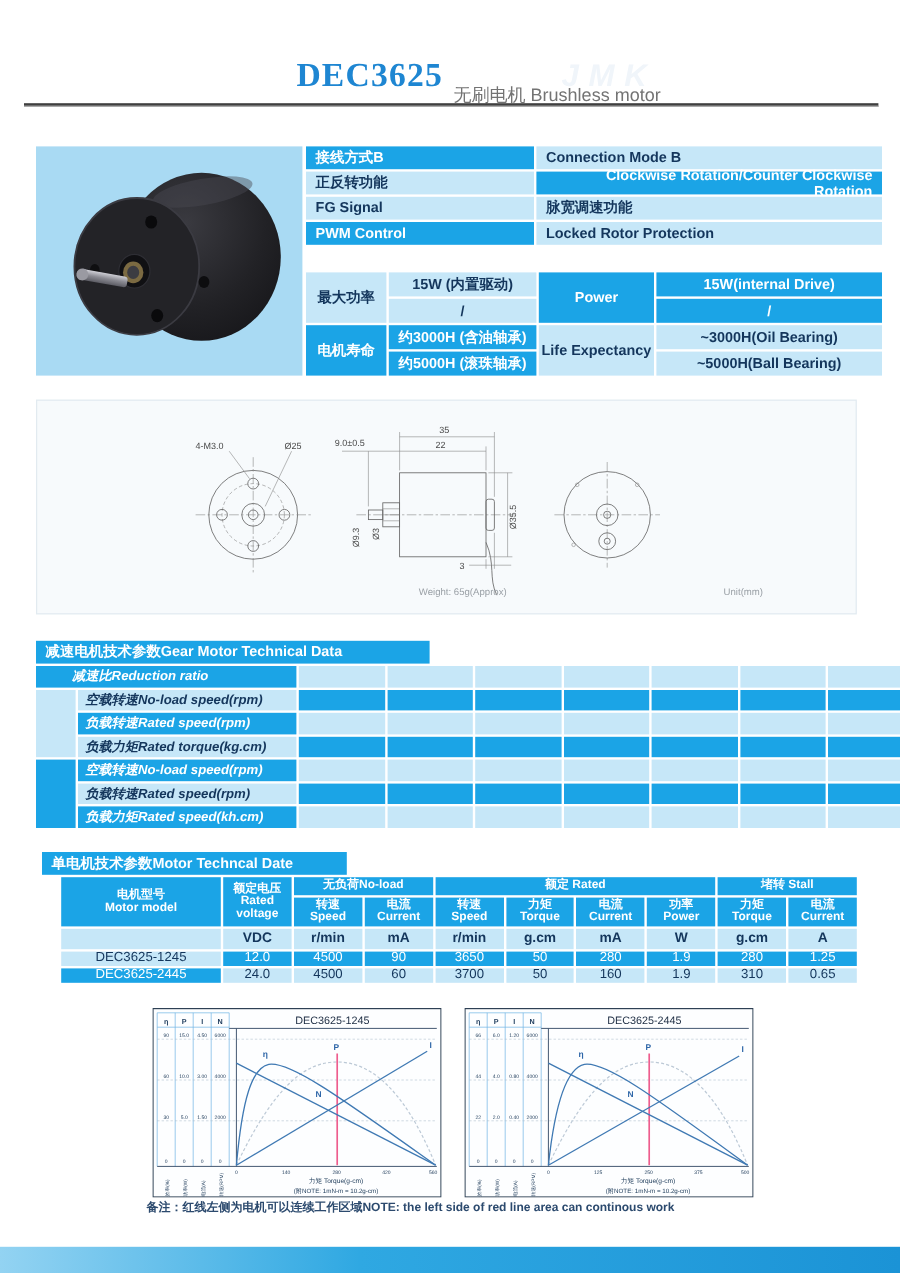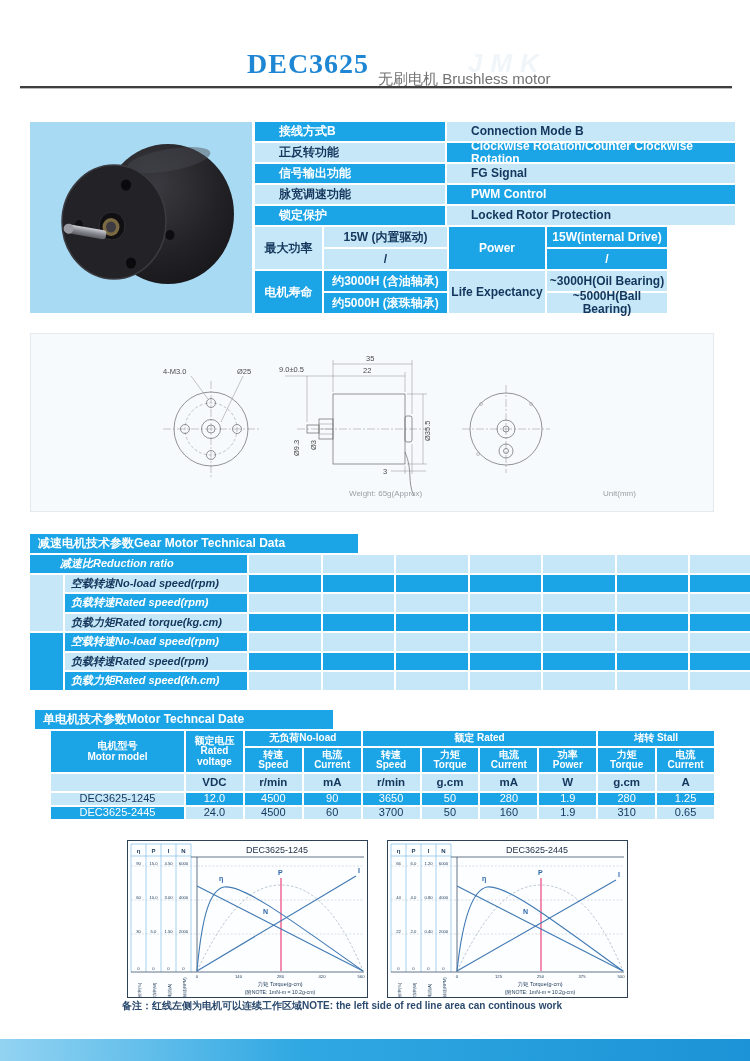--- a/index.html
+++ b/index.html
@@ -18,40 +18,40 @@
   .model-title{position:absolute;left:247px;top:48px;font-family:"Liberation Serif","DejaVu Serif",serif;
                font-weight:bold;font-size:28px;color:#1e86d2;letter-spacing:1px;}
   .subtitle{position:absolute;left:378px;top:70px;font-size:15px;color:#737373;}
   .header-rule{position:absolute;left:20px;top:86px;width:712px;height:3px;background:#3f3f3f;
                border-bottom:1px solid #bcbcbc;}
   
   .photo{position:absolute;left:30px;top:122px;width:222px;height:191px;background:var(--photo);}
   
   .specA{position:absolute;left:255px;top:122px;width:480px;display:grid;
          grid-template-columns:190px 1fr;grid-auto-rows:19px;gap:2px;}
-  .specB{position:absolute;left:255px;top:227px;width:412px;display:grid;
+  .specB{position:absolute;left:255px;top:227px;width:480px;display:grid;
          grid-template-columns:67px 123px 96px 1fr;grid-template-rows:20px 20px 20px 20px;gap:2px;}
-  .cell{display:flex;align-items:center;padding:0 24px;font-size:12px;font-weight:600;line-height:1.05;}
+  .cell{display:flex;align-items:center;padding:0 8px;font-size:12px;font-weight:600;line-height:1.05;text-align:right;}
   .b{background:var(--blue);color:#fff;}
   .l{background:var(--light);color:var(--navy);}
   .ctr{justify-content:center;padding:0 2px;text-align:center;}
   
   .drawing{position:absolute;left:30px;top:333px;width:684px;height:179px;background:#f7fafc;
            border:1px solid #e2eaf0;}
   
   .gear-title{position:absolute;left:30px;top:534px;width:328px;height:19px;background:var(--blue);
               color:#fff;font-size:12px;font-weight:bold;line-height:19px;padding-left:8px;}
   .gear-grid{position:absolute;left:30px;top:555px;width:732px;display:grid;
              grid-template-columns:33px 182px repeat(7,1fr);grid-auto-rows:17.5px;gap:2px;font-style:italic;}
   .glabel{display:flex;align-items:center;padding:0 6px;font-size:11px;font-weight:bold;}
   .gred{grid-column:1/3;padding-left:30px;}
   .gsp1{grid-row:2/5;grid-column:1;}
   .gsp2{grid-row:5/8;grid-column:1;}
   
-  .motor-title{position:absolute;left:35px;top:710px;width:298px;height:19px;background:var(--blue);
+  .motor-title{position:absolute;left:35px;top:710px;width:254px;height:19px;background:var(--blue);
                color:#fff;font-size:12px;font-weight:bold;line-height:19px;padding-left:8px;}
   .motor-grid{position:absolute;left:35px;top:731px;width:679px;display:grid;
               grid-template-columns:133px repeat(9,1fr);grid-template-rows:15px 24px 17px 12px 12px;gap:2px;padding-left:16px;}
   .mc{display:flex;align-items:center;justify-content:center;text-align:center;font-size:11px;line-height:1.05;}
   .hc{font-size:10px;font-weight:bold;white-space:pre-line;}
   .uc{font-size:11.5px;font-weight:bold;}
   .rspan{grid-row:1/3;}
   .g-noload{grid-column:3/5;}
   .g-rated{grid-column:5/9;}
   .g-stall{grid-column:9/11;}
@@ -120,25 +120,23 @@
         <circle cx="38" cy="110.5" r="5" fill="#9a9aa2"></circle>
       </g>
     </svg>
   </div>
 
   <div class="specA">
     <div class="cell b">接线方式B</div>
     <div class="cell l">Connection Mode B</div>
     <div class="cell l">正反转功能</div>
     <div class="cell b">Clockwise Rotation/Counter Clockwise Rotation</div>
-    <div class="cell b">信号输出功能</div>
     <div class="cell l">FG Signal</div>
     <div class="cell l">脉宽调速功能</div>
     <div class="cell b">PWM Control</div>
-    <div class="cell b">锁定保护</div>
     <div class="cell l">Locked Rotor Protection</div>
   </div>
 
   <div class="specB">
     <div class="cell l ctr" style="grid-row:1/3;grid-column:1;">最大功率</div>
     <div class="cell l ctr">15W (内置驱动)</div>
     <div class="cell b ctr" style="grid-row:1/3;grid-column:3;">Power</div>
     <div class="cell b ctr">15W(internal Drive)</div>
     <div class="cell l ctr">/</div>
     <div class="cell b ctr">/</div>

